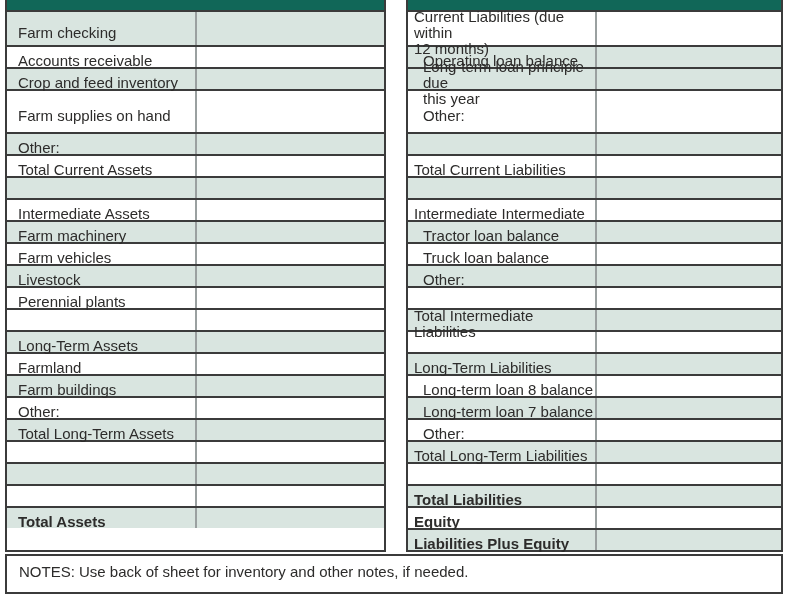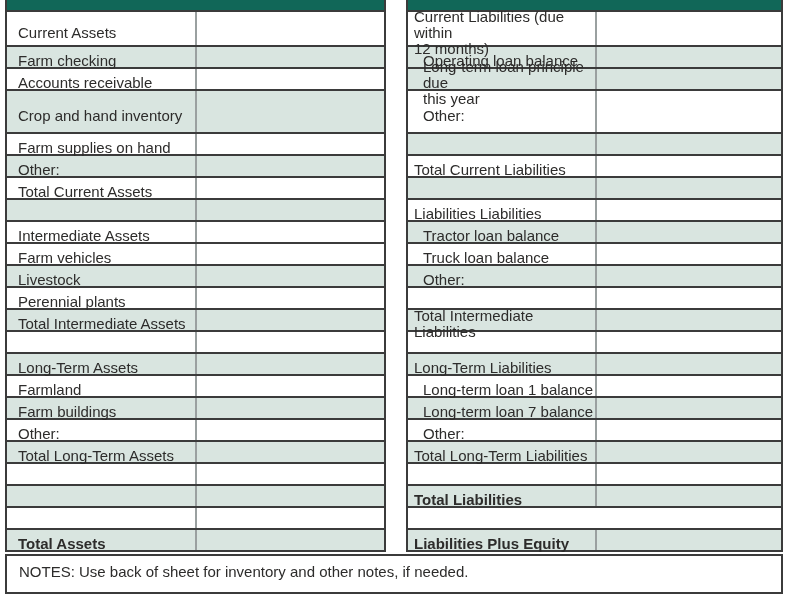--- a/index.html
+++ b/index.html
@@ -55,41 +55,35 @@
   }
 </style>
 </head>
 <body>
 
 <div class="sheet">
   <div class="tables">
     <section class="bs-table" id="assets-table">
       <div class="bar"></div>
       <div id="assets-rows">
-          <div class="row">
-            <div class="cell label">
-              <span class="txt">Current Assets</span>
-            </div>
-            <div class="cell value"></div>
-          </div>
           <div class="row green">
             <div class="cell label indent">
               <span class="txt">Farm checking</span>
             </div>
             <div class="cell value"></div>
           </div>
           <div class="row">
             <div class="cell label indent">
               <span class="txt">Accounts receivable</span>
             </div>
             <div class="cell value"></div>
           </div>
           <div class="row green">
             <div class="cell label indent">
-              <span class="txt">Crop and hand inventory</span>
+              <span class="txt">Crop and feed inventory</span>
             </div>
             <div class="cell value"></div>
           </div>
           <div class="row">
             <div class="cell label indent">
               <span class="txt">Farm supplies on hand</span>
             </div>
             <div class="cell value"></div>
           </div>
           <div class="row green">
@@ -109,41 +103,41 @@
               <span class="txt"></span>
             </div>
             <div class="cell value"></div>
           </div>
           <div class="row">
             <div class="cell label">
               <span class="txt">Intermediate Assets</span>
             </div>
             <div class="cell value"></div>
           </div>
+          <div class="row green">
+            <div class="cell label indent">
+              <span class="txt">Farm machinery</span>
+            </div>
+            <div class="cell value"></div>
+          </div>
           <div class="row">
             <div class="cell label indent">
               <span class="txt">Farm vehicles</span>
             </div>
             <div class="cell value"></div>
           </div>
           <div class="row green">
             <div class="cell label indent">
               <span class="txt">Livestock</span>
             </div>
             <div class="cell value"></div>
           </div>
           <div class="row">
             <div class="cell label indent">
               <span class="txt">Perennial plants</span>
-            </div>
-            <div class="cell value"></div>
-          </div>
-          <div class="row green">
-            <div class="cell label">
-              <span class="txt">Total Intermediate Assets</span>
             </div>
             <div class="cell value"></div>
           </div>
           <div class="row">
             <div class="cell label">
               <span class="txt"></span>
             </div>
             <div class="cell value"></div>
           </div>
           <div class="row green">
@@ -244,21 +238,21 @@
             <div class="cell value"></div>
           </div>
           <div class="row green">
             <div class="cell label">
               <span class="txt"></span>
             </div>
             <div class="cell value"></div>
           </div>
           <div class="row">
             <div class="cell label">
-              <span class="txt">Liabilities Liabilities</span>
+              <span class="txt">Intermediate Intermediate</span>
             </div>
             <div class="cell value"></div>
           </div>
           <div class="row green">
             <div class="cell label indent">
               <span class="txt">Tractor loan balance</span>
             </div>
             <div class="cell value"></div>
           </div>
           <div class="row">
@@ -292,21 +286,21 @@
             <div class="cell value"></div>
           </div>
           <div class="row green">
             <div class="cell label">
               <span class="txt">Long-Term Liabilities</span>
             </div>
             <div class="cell value"></div>
           </div>
           <div class="row">
             <div class="cell label indent">
-              <span class="txt">Long-term loan 1 balance</span>
+              <span class="txt">Long-term loan 8 balance</span>
             </div>
             <div class="cell value"></div>
           </div>
           <div class="row green">
             <div class="cell label indent">
               <span class="txt">Long-term loan 7 balance</span>
             </div>
             <div class="cell value"></div>
           </div>
           <div class="row">
@@ -327,20 +321,23 @@
             </div>
             <div class="cell value"></div>
           </div>
           <div class="row green">
             <div class="cell label bold">
               <span class="txt">Total Liabilities</span>
             </div>
             <div class="cell value"></div>
           </div>
           <div class="row">
+            <div class="cell label bold">
+              <span class="txt">Equity</span>
+            </div>
             <div class="cell value"></div>
           </div>
           <div class="row green">
             <div class="cell label bold">
               <span class="txt">Liabilities Plus Equity</span>
             </div>
             <div class="cell value"></div>
           </div>
         </div>
     </section>

